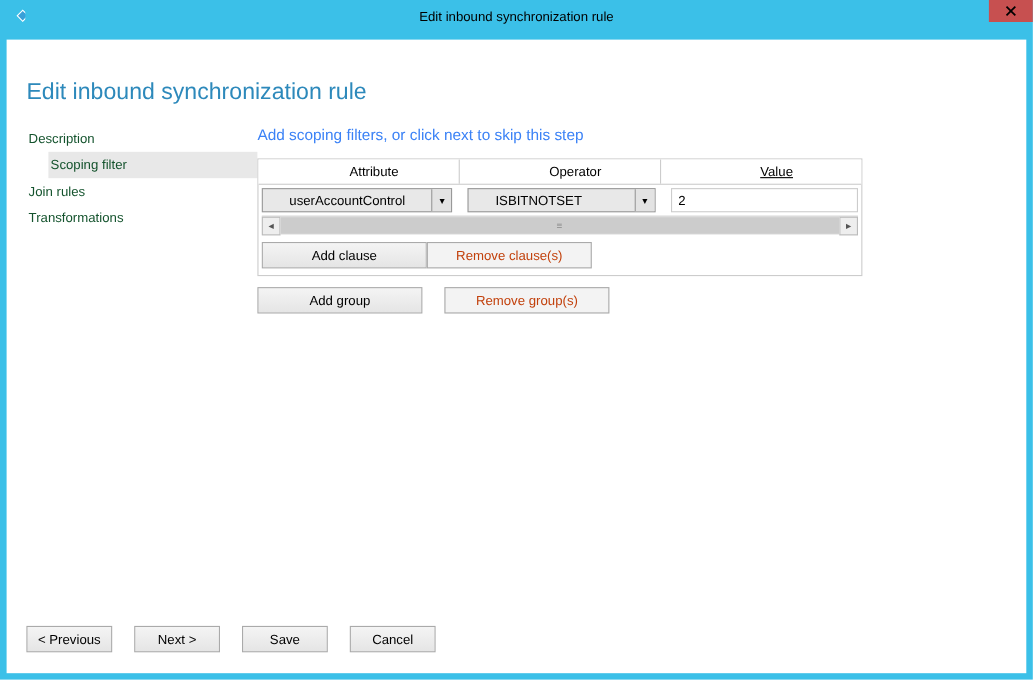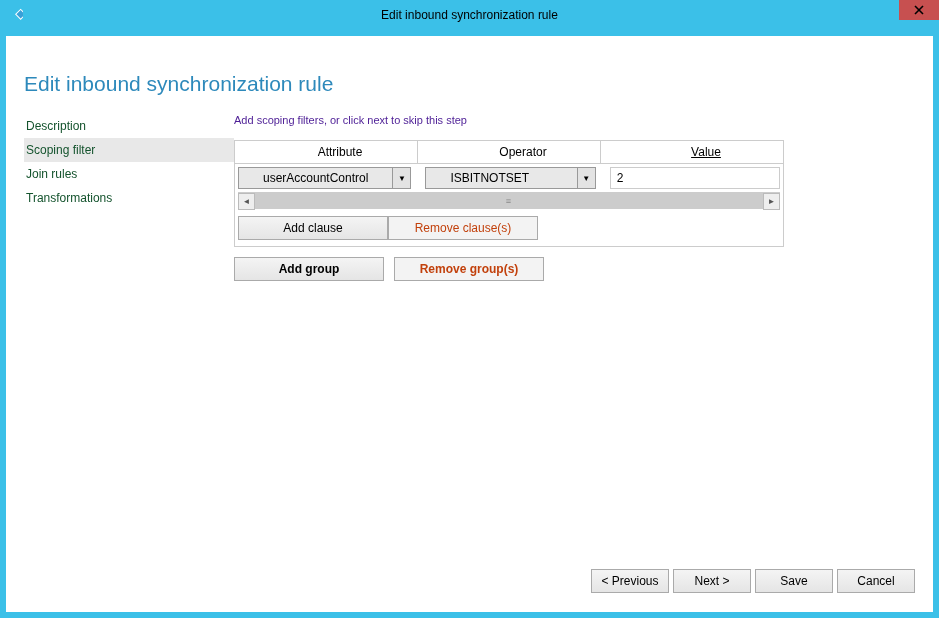--- a/index.html
+++ b/index.html
@@ -15,24 +15,24 @@
     .outer { border: 6px solid #3bc0e8; height: 588px; background: #fff; }
     .inner { padding: 36px 8px 8px 18px; height: 100%; display: flex; flex-direction: column; }
 
     
     .page-title { color: #2d89bb; font-size: 21px; font-weight: 400; margin-bottom: 18px; }
 
     
     .body-row { display: flex; flex: 1; min-height: 0; }
     .nav { width: 210px; font-size: 12px; color: #14532d; }
     .nav-item { height: 24px; line-height: 24px; padding-left: 2px; cursor: pointer; }
-    .nav-item.active { background: #e8e8e8; }
+    .nav-item.active { background: #e8e8e8; margin-left: 20px; }
     .main { flex: 1; font-size: 12px; }
 
-    .instruction { font-size: 11px; color: #4c1d95; margin-bottom: 14px; }
+    .instruction { font-size: 14px; color: #3b82f6; margin-bottom: 14px; }
 
     
     .group-box { border: 1px solid #ccc; margin-left: 0; margin-right: 10px; width: 550px; }
     .grid-head { display: flex; border-bottom: 1px solid #ccc; background: #fff; }
     .grid-head div { flex: 1; text-align: center; height: 22px; line-height: 22px; font-size: 12px; border-right: 1px solid #ccc; padding-left: 28px; }
     .grid-head div:last-child { border-right: none; text-decoration: underline; }
     .grid-row { display: flex; padding: 3px 3px; gap: 14px; }
     .combo { flex: 1; position: relative; }
     .combo-box { height: 22px; border: 1px solid #999; background: #e8e8e8; display: flex; align-items: center; }
     .combo-text { flex: 1; padding: 0 24px; font-size: 12px; }
@@ -45,24 +45,24 @@
     .scroll-btn { width: 17px; height: 17px; border: 1px solid #bbb; background: #eee; display:flex; align-items:center; justify-content:center; font-size:8px; color:#555; }
     .scroll-track { flex: 1; background: #eee; border-top:1px solid #ccc; border-bottom:1px solid #ccc; position: relative; }
     .scroll-thumb { position: absolute; left: 0; right:0; height:100%; background: #ccc; }
     .scroll-grip { position:absolute; left:50%; top:50%; transform:translate(-50%,-50%); font-size:9px; color:#888; letter-spacing:1px;}
 
     
     .btn-row { display: flex; gap: 0; padding: 4px 3px 6px 3px; }
     .btn, .footer-btn { height: 24px; border: 1px solid #aaa; background: linear-gradient(#f4f4f4,#e5e5e5); font-size: 12px; display: inline-flex; align-items: center; justify-content: center; cursor: pointer; }
     .btn { width: 150px; }
     .btn.disabled, .footer-btn.disabled { color: #c2410c; cursor: default; background: #f3f3f3; }
-    .group-actions { display:flex; gap:10px; margin-top: 10px; margin-left:0;font-weight:bold; }
+    .group-actions { display:flex; gap:20px; margin-top: 10px; margin-left:0; }
 
     
-    .footer { height: 46px; display: flex; justify-content: flex-end; align-items: center; gap: 4px; padding-right: 10px; }
+    .footer { height: 46px; display: flex; align-items: center; gap: 20px; padding-right: 10px; }
     .footer-btn { width: 78px; height: 24px; }
   </style>
 </head>
 <body>
 
 <div class="titlebar">
   <div class="titlebar-icon">
     <svg width="16" height="16" viewBox="0 0 16 16">
       <rect x="8" y="0" width="7" height="7" fill="#3aa0d8" transform="rotate(45 8 8)"></rect>
       <rect x="8" y="0" width="7" height="7" fill="none" stroke="#fff" stroke-width="1" transform="rotate(45 8 8)"></rect>

